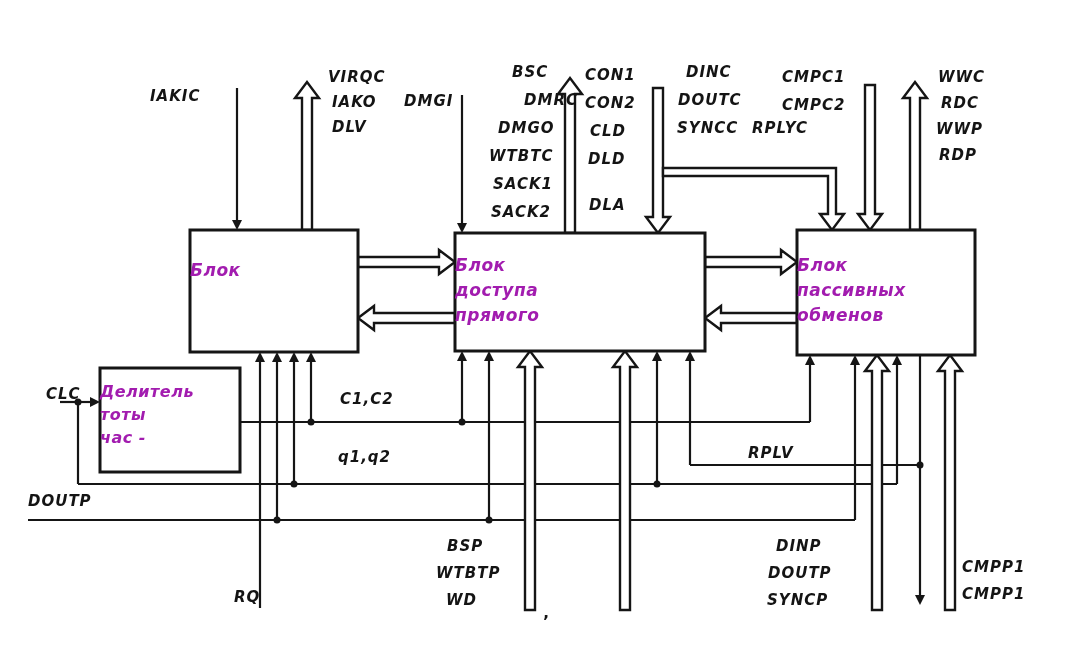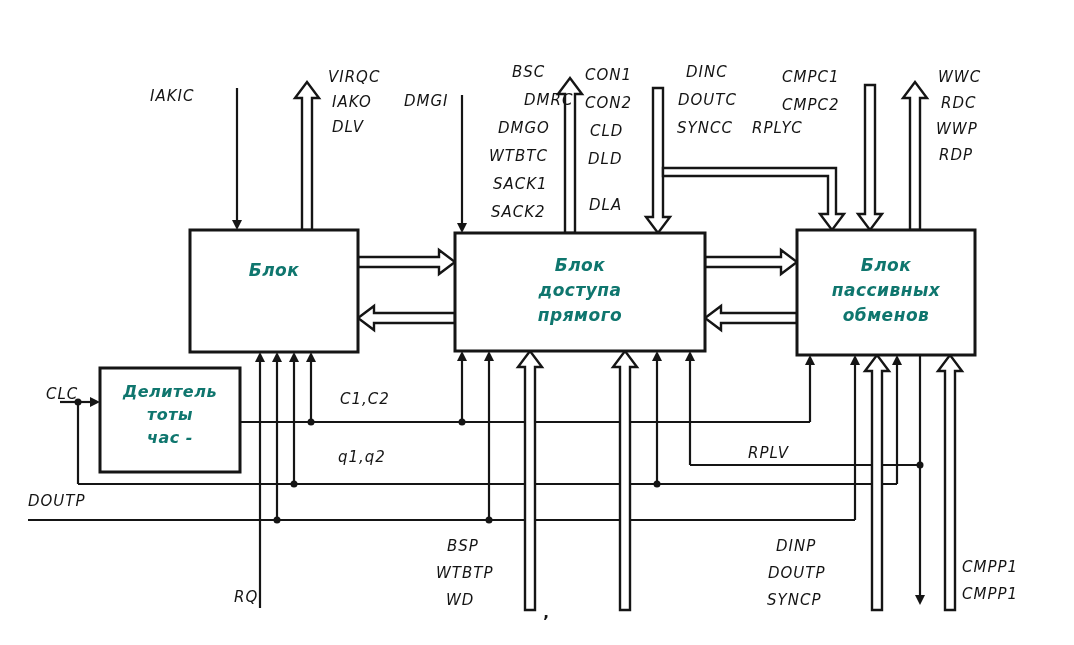--- a/index.html
+++ b/index.html
@@ -7,34 +7,33 @@
     position:relative;
     width:1074px;height:645px;
     background:#ffffff;
     font-family:"DejaVu Sans", sans-serif;
     overflow:hidden;
   }
   .stage svg{position:absolute;left:0;top:0;}
   .sig{
     position:absolute;
     font-style:italic;
-    font-weight:400;
+    font-weight:700;
     font-size:15px;
     letter-spacing:1px;
     color:#141414;
     white-space:nowrap;
   }
   .blk-label{
     position:absolute;
     font-style:italic;
     font-weight:700;
     font-size:17px;
     letter-spacing:.5px;
-    color:#0f766e;
-    text-align:center;
+    color:#a21caf;
     line-height:25px;
   }
   .blk-label.small{font-size:16px;line-height:23px;}
   .thin{stroke:#151515;stroke-width:2.2;fill:none;}
   .head{fill:#151515;stroke:none;}
   .dot{fill:#151515;stroke:none;}
   .bus{fill:#ffffff;stroke:#151515;stroke-width:2.4;stroke-linejoin:miter;}
   .box{fill:#ffffff;stroke:#151515;stroke-width:3;}
   .stray{position:absolute;font-weight:700;font-size:16px;color:#141414;}
 </style>

